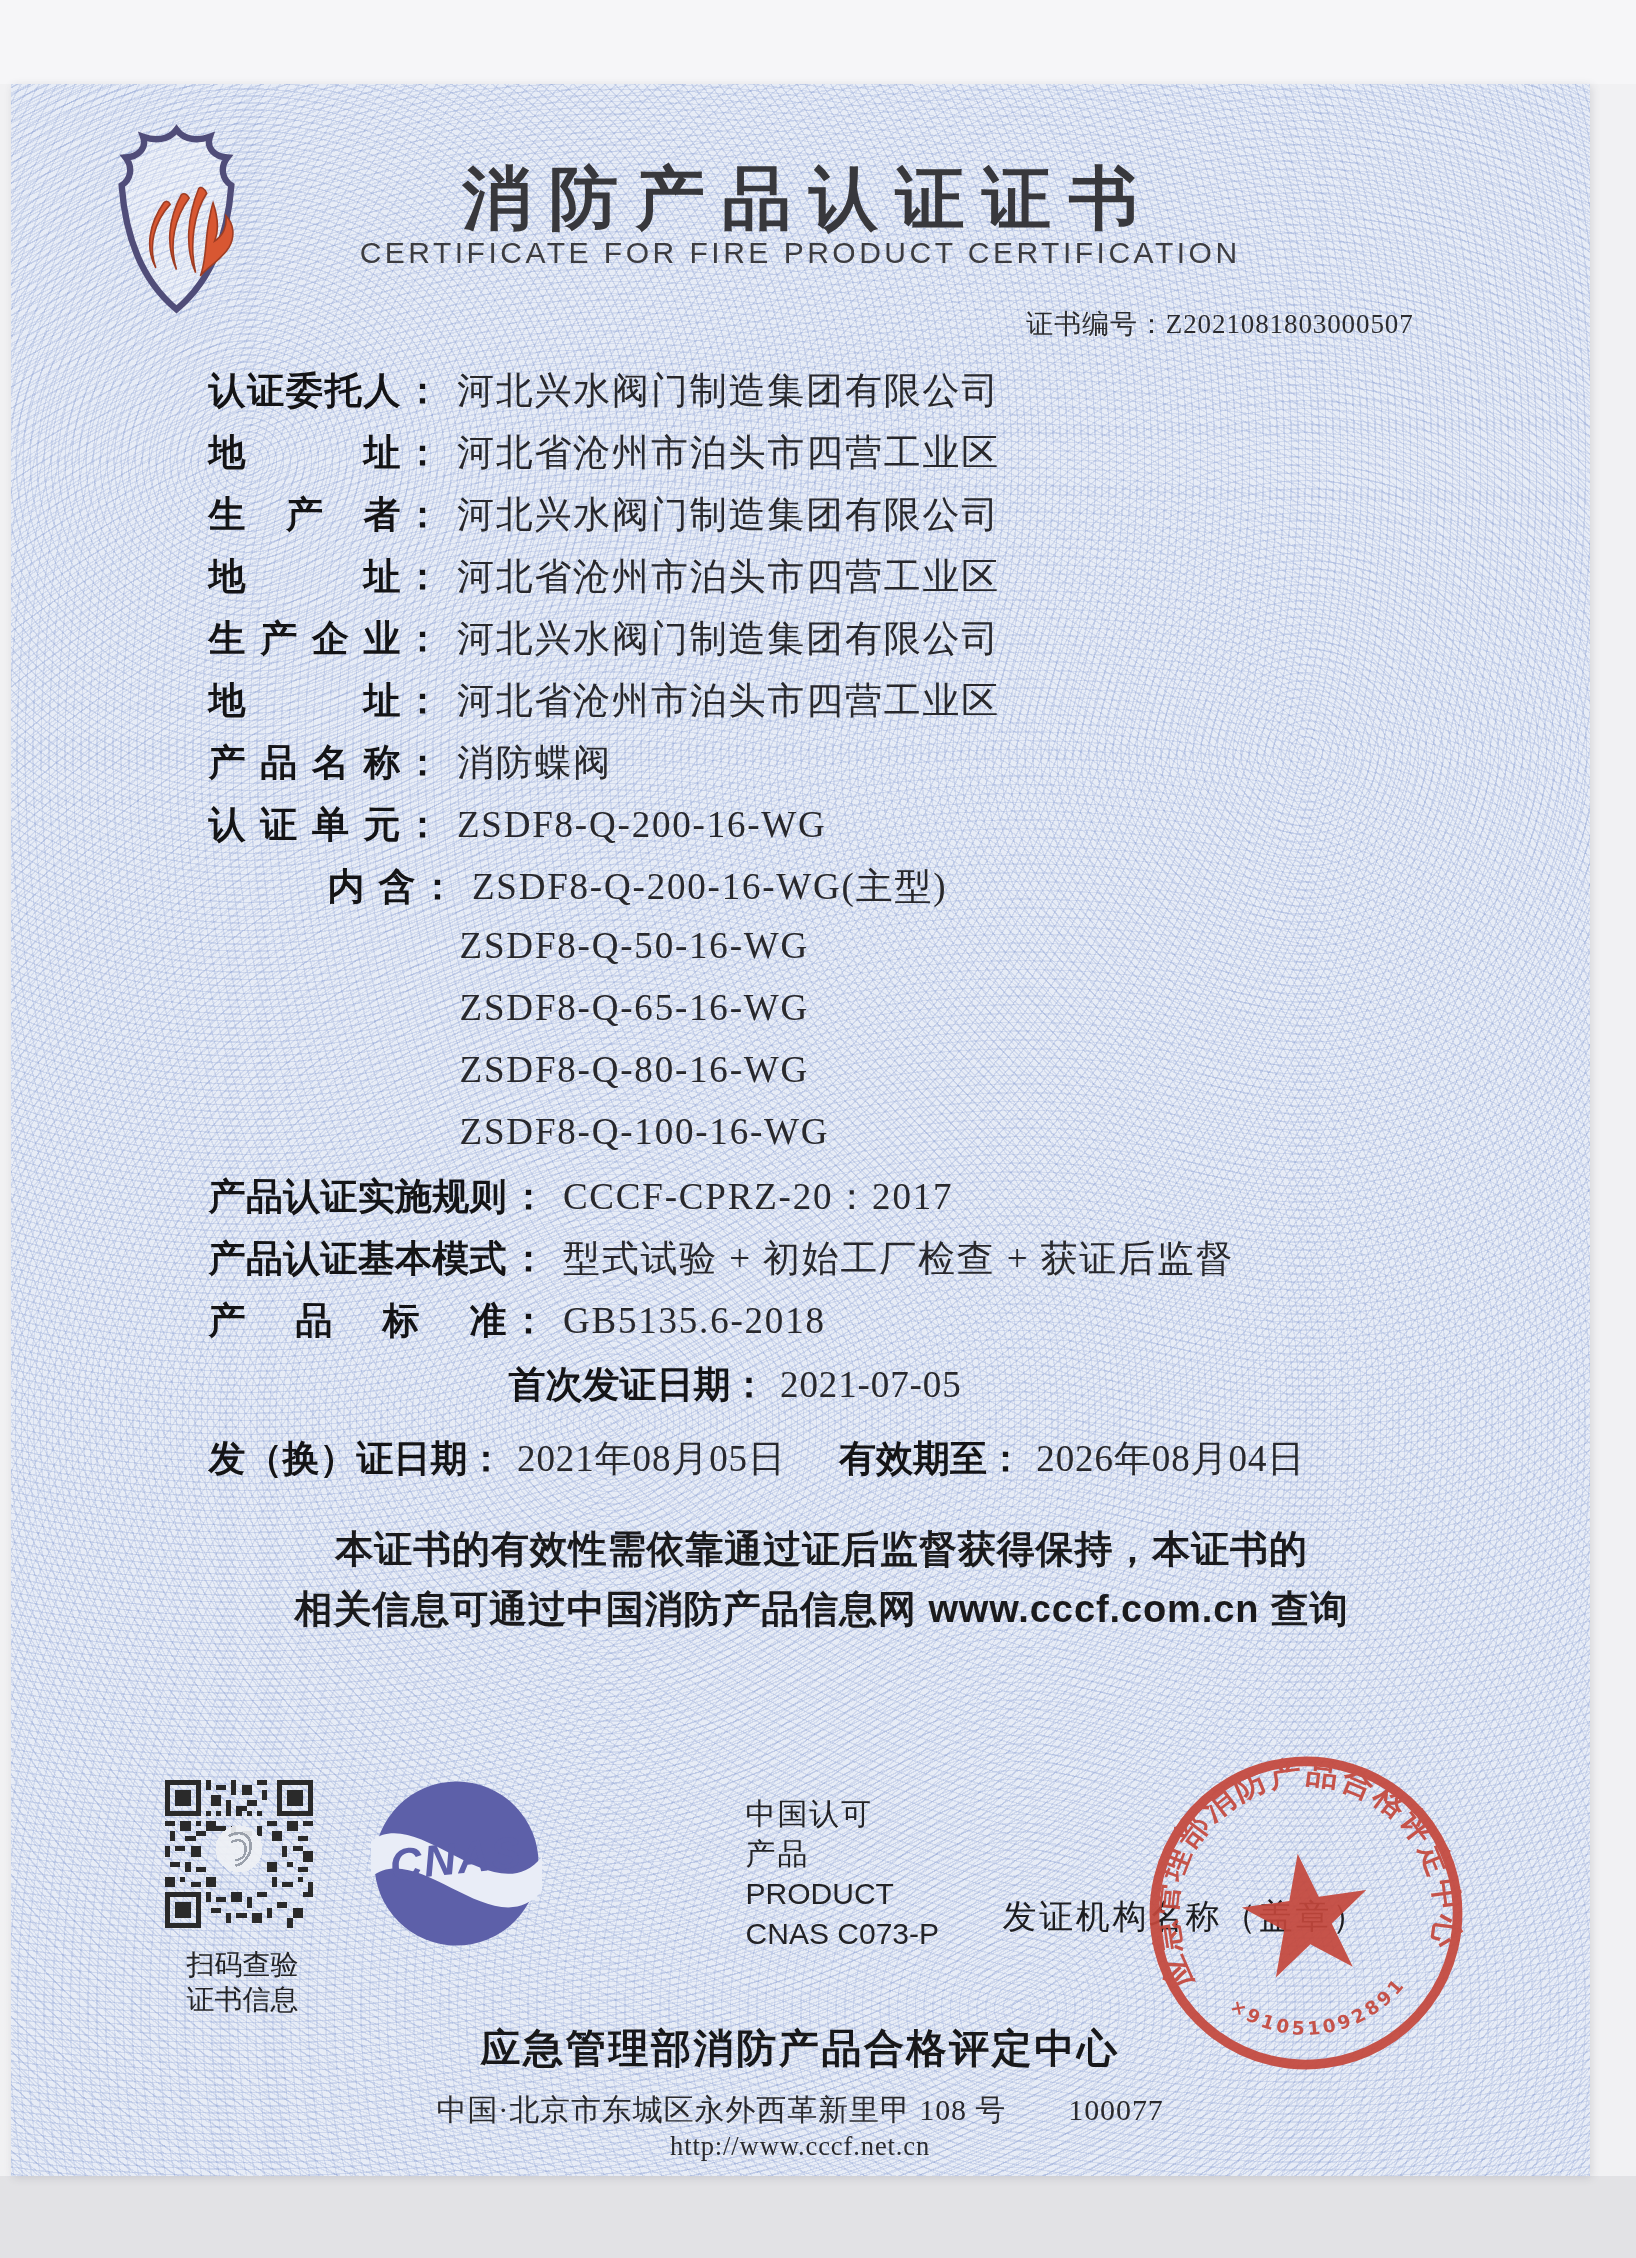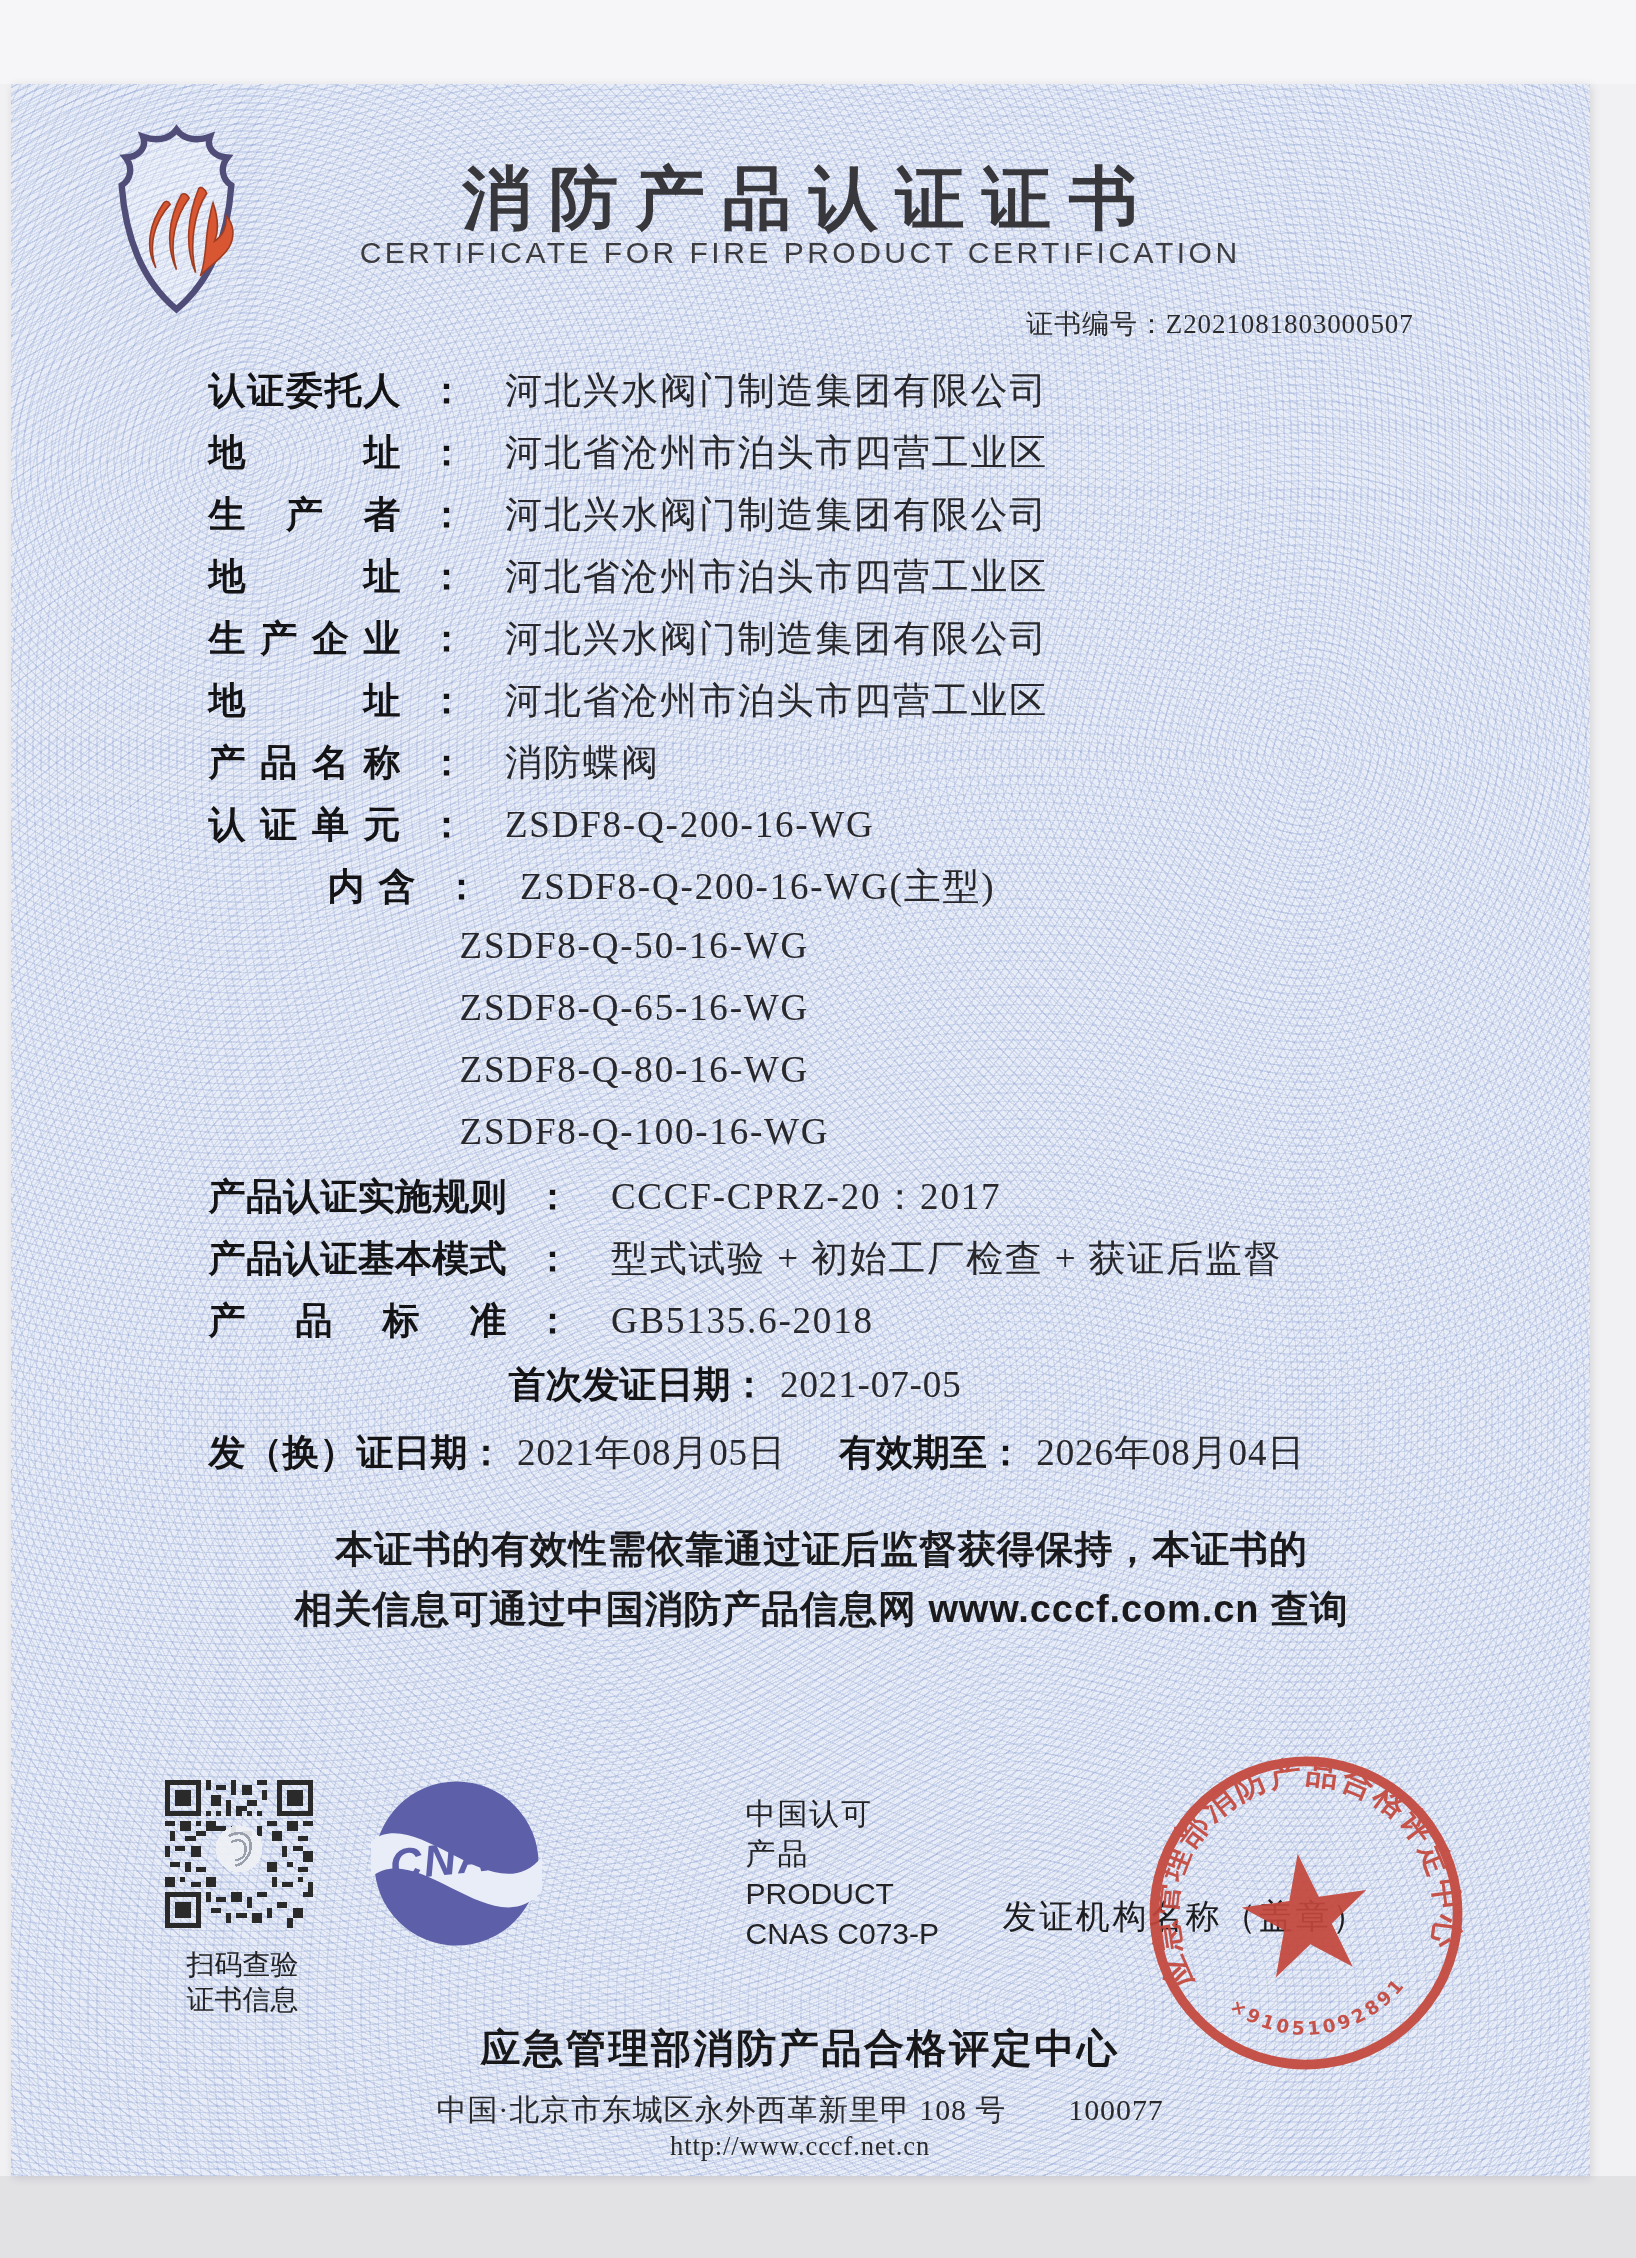--- a/index.html
+++ b/index.html
@@ -32,42 +32,42 @@
     font-size:30px;letter-spacing:3.5px;color:#3c3c40;font-weight:400;
   }
   .certno{
     position:absolute;right:176px;top:222px;
     font-family:"Liberation Serif","DejaVu Serif",serif;
     font-size:27px;color:#2b2b2e;letter-spacing:0.9px;
   }
   .logo-shield{position:absolute;left:86px;top:35px;width:159px;height:201px;}
 
   .content{position:absolute;left:198px;top:282px;width:1226px;color:#222;}
-  .frow{display:flex;align-items:baseline;height:62px;gap:24px;}
+  .frow{display:flex;align-items:baseline;height:62px;}
   .flabel{
     display:inline-block;width:192px;font-size:37px;font-weight:700;color:#141416;
     text-align:justify;text-align-last:justify;
   }
   .fcolon{font-size:37px;font-weight:700;color:#141416;margin:0 7px 0 3.5px;}
   .fvalue{
     font-family:"Liberation Serif","DejaVu Serif",serif;
     font-size:37px;color:#28282c;letter-spacing:1.8px;margin-left:8.8px;white-space:nowrap;
   }
   .irow .ilabel{
     display:inline-block;margin-left:119px;width:88px;font-size:37px;font-weight:700;color:#141416;
     text-align:justify;text-align-last:justify;
   }
   .ival-indent{margin-left:251px;}
   .rlabel{
     display:inline-block;width:298px;font-size:37px;font-weight:700;color:#141416;
     text-align:justify;text-align-last:justify;
   }
   .statement{margin-top:8.8px;font-size:38px;font-weight:700;color:#1a1a1c;line-height:62px;letter-spacing:0.9px;}
   .daterow1{margin-top:1.8px;height:62px;display:flex;align-items:baseline;margin-left:300px;}
-  .daterow2{height:62px;display:flex;align-items:center;}
+  .daterow2{height:62px;display:flex;align-items:flex-end;}
   .dlabel{font-size:37px;font-weight:700;color:#141416;}
   .dvalue{font-family:"Liberation Serif","DejaVu Serif",serif;font-size:37px;color:#28282c;margin-left:12.4px;letter-spacing:0.9px;}
   .dgap{width:53px;}
   .notice{margin-top:35px;text-align:center;font-size:38px;font-weight:700;color:#1a1a1c;line-height:60px;letter-spacing:0.9px;}
 
   .qr{position:absolute;left:154px;top:1696px;width:148px;height:148px;}
   .qr-caption{position:absolute;left:176px;top:1863px;font-size:28px;color:#232326;line-height:35px;}
   .cnas-logo{position:absolute;left:360px;top:1694px;width:171px;height:171px;}
   .cnas-text{position:absolute;left:735px;top:1710px;font-size:30px;color:#232326;line-height:40px;}
   .cnas-text .cn{letter-spacing:1.8px;}

